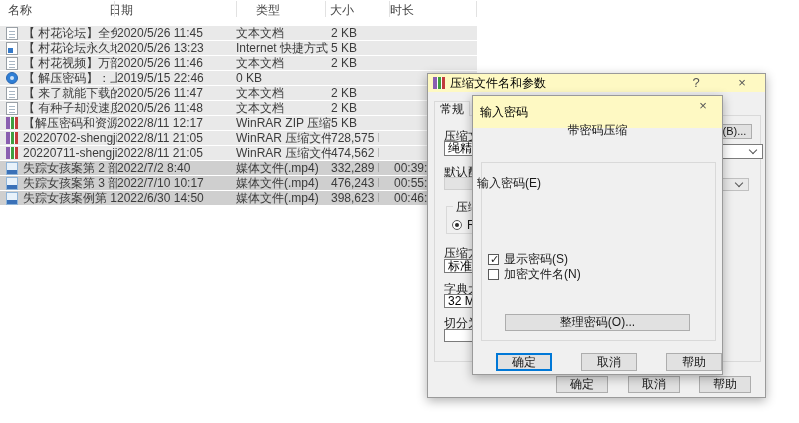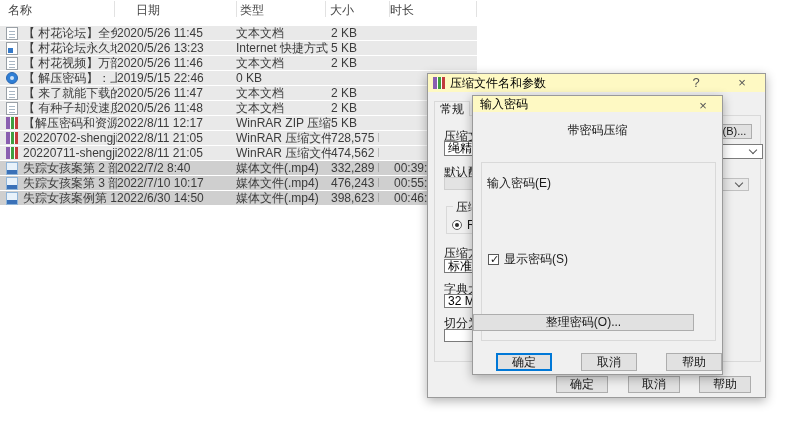--- a/index.html
+++ b/index.html
@@ -61,32 +61,32 @@
   
   #adlg{left:427px;top:73px;width:339px;height:325px;z-index:10;}
   .tab{position:absolute;left:6px;top:27px;width:36px;height:15px;background:#f0f0f0;border:1px solid #d9d9d9;border-bottom:none;
        font-size:12px;text-align:center;line-height:14px;color:#1a1a1a;z-index:2;}
   .page{position:absolute;left:6px;top:41px;width:327px;height:247px;border:1px solid #d9d9d9;}
   .gbox{position:absolute;background:#e3e3e3;border:1px solid #cfcfcf;}
   .glabel{position:absolute;font-size:12px;color:#1a1a1a;background:#f0f0f0;padding:0 3px;z-index:2;white-space:nowrap;}
 
   
   #pdlg{left:472px;top:95px;width:251px;height:280px;z-index:20;}
-  #pdlg .tbar{height:16px;}
+  #pdlg .tbar{height:32px;}
   .banner{position:absolute;left:0;top:26px;width:100%;text-align:center;font-size:12px;color:#1a1a1a;}
   .pwcombo{border:1px solid #0078d7;}
 </style>
 </head>
 <body>
 
 <div class="list">
   <div class="lhdr">
     <span class="hl" style="left:8px">名称</span>
-    <span class="hl" style="left:136px">日期</span>
-    <span class="hl" style="left:240px">类型</span>
+    <span class="hl" style="left:109px">日期</span>
+    <span class="hl" style="left:256px">类型</span>
     <span class="hl" style="left:330px">大小</span>
     <span class="hl" style="left:390px">时长</span>
     <span class="hsep" style="left:114px"></span>
     <span class="hsep" style="left:236px"></span>
     <span class="hsep" style="left:325px"></span>
     <span class="hsep" style="left:389px"></span>
     <span class="hsep" style="left:476px"></span>
   </div>
   <div class="rows">
     <div class="row">
@@ -258,27 +258,33 @@
 </div>
 
 <div class="dlg" id="pdlg">
   <div class="tbar">
     <span class="ttl" style="margin-left:7px">输入密码</span>
     <span class="tglyph" style="right:8px;height:20px;line-height:20px">×</span>
   </div>
   <div class="banner">带密码压缩</div>
 
   <div class="frame" style="left:8px;top:66px;width:235px;height:179px"></div>
-  <span class="lbl" style="left:14px;top:79px">输入密码(E)</span>
+  <span class="lbl" style="left:4px;top:79px">输入密码(E)</span>
 
   <div class="cbrow" style="left:15px;top:155px">
     <span class="cb">
         <span class="mark">✓</span>
       </span>
     <span>显示密码(S)</span>
   </div>
-
-  <div class="btn" style="left:0;top:218px;width:221px;height:17px">整理密码(O)...</div>
+  <div class="cbrow" style="left:15px;top:170px">
+    <span class="cb">
+        <span class="mark"></span>
+      </span>
+    <span>加密文件名(N)</span>
+  </div>
+
+  <div class="btn" style="left:32px;top:218px;width:185px;height:17px">整理密码(O)...</div>
 
   <div class="btn focus" style="left:23px;top:257px;width:56px;height:18px;line-height:16px">确定</div>
   <div class="btn" style="left:108px;top:257px;width:56px;height:18px;line-height:16px">取消</div>
   <div class="btn" style="left:193px;top:257px;width:56px;height:18px;line-height:16px">帮助</div>
 </div>
 
 </body></html>

